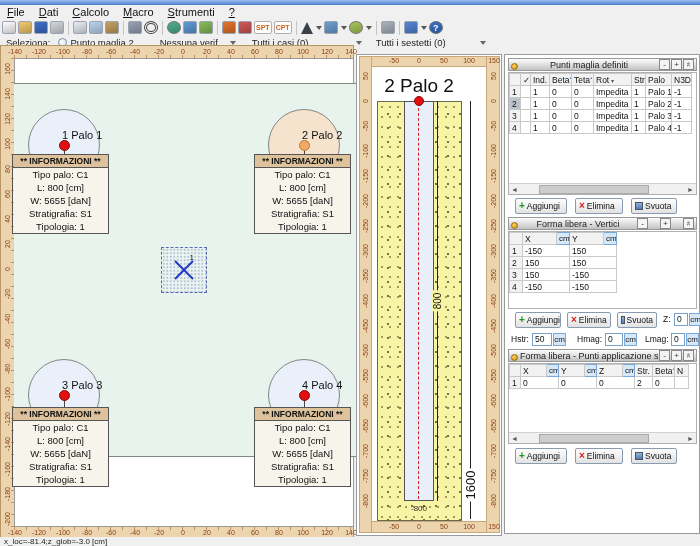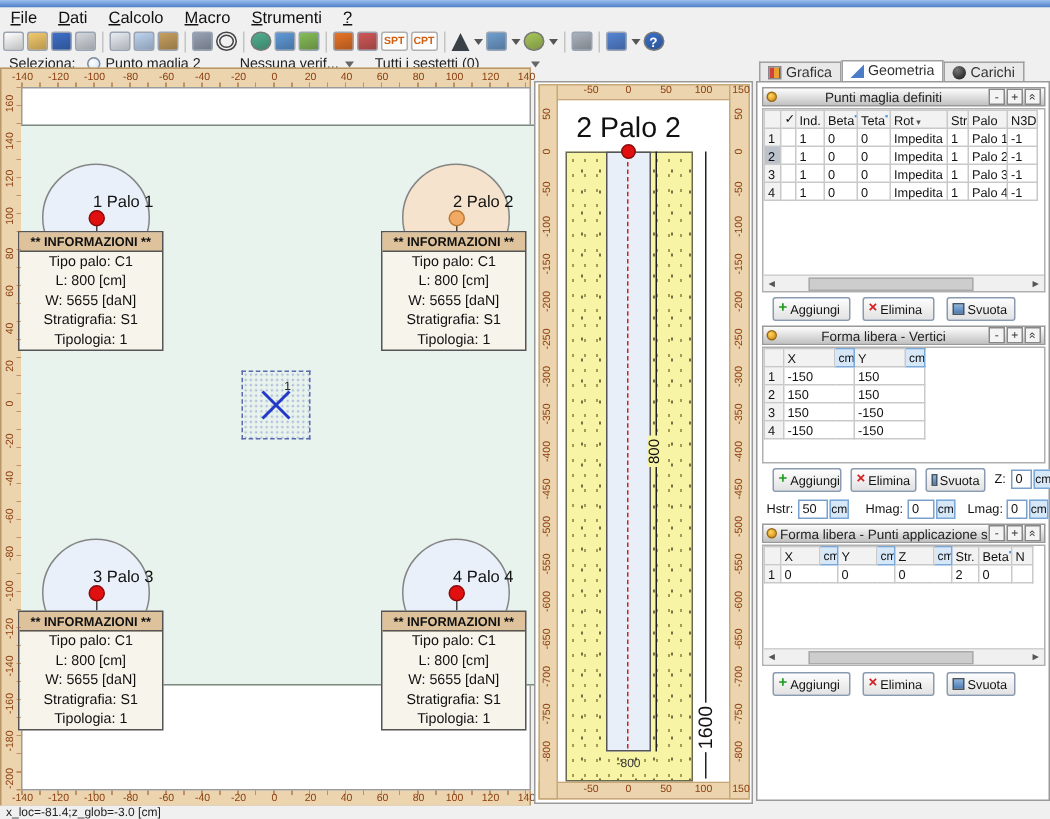--- a/index.html
+++ b/index.html
@@ -89,21 +89,21 @@
   .dimline { position:absolute; width:1px; background:#222; }
   .dimlabel { position:absolute; transform:translate(-50%,-50%) rotate(-90deg);
               font-size:10px; color:#111; background:#f8f4a6; padding:0 2px; white-space:nowrap; }
   .dimlabel.big { font-size:13px; background:#fff; }
   .section-title { position:absolute; transform:translateX(-50%); font-size:19px; color:#111; white-space:nowrap; }
   .tip-label { position:absolute; transform:translateX(-50%); font-size:8px; color:#333; }
 
   
   .sidebody,.secbody { position:absolute; background:#fff; border:1px solid #9a9a9a; }
   .phead { position:absolute; height:13px; background:linear-gradient(#fdfdfd,#c2c2c2);
-           border:1px solid #999; display:flex; align-items:center; font-size:9px; color:#222; padding:0 2px; }
+           border:1px solid #999; display:flex; align-items:flex-end; font-size:9px; color:#222; padding:0 2px; }
   .phead .ptitle { flex:1; text-align:center; overflow:hidden; white-space:nowrap; }
   .phead .ptitle.left { text-align:left; }
   .pbtn { width:11px; height:11px; border:1px solid #888; background:#f4f4f4;
           font-size:8px; line-height:9px; text-align:center; margin-left:1px; color:#333; }
   .pin-icon { width:7px; height:7px; border-radius:50%;
               background:radial-gradient(circle at 35% 35%,#ffd85a,#d08418); border:1px solid #9a6a10; margin-right:2px; }
   .gridbox { position:absolute; background:#fff; border:1px solid #b0b0b0; overflow:hidden; }
   table { border-collapse:collapse; table-layout:fixed; font-size:8.5px; }
   th,td { border:1px solid #c9c9c9; height:12px; padding:0 2px; overflow:hidden;
           white-space:nowrap; text-align:left; font-weight:normal; }
@@ -183,20 +183,24 @@
       <span class="g" style="color: rgb(255, 255, 255);">?</span>
     </div>
   </div>
 
 <div class="filter-bar">
   <span style="margin-left:6px">Seleziona:</span>
   <span class="radio"></span>
   <span>Punto maglia 2</span>
   <div class="combo" style="margin-left:22px">
     <span>Nessuna verif...</span>
+      <span class="arr"></span>
+  </div>
+  <div class="combo" style="margin-left:8px;width:118px;justify-content:space-between">
+    <span>Tutti i casi (0)</span>
       <span class="arr"></span>
   </div>
   <div class="combo" style="margin-left:6px;width:118px;justify-content:space-between">
     <span>Tutti i sestetti (0)</span>
       <span class="arr"></span>
   </div>
 </div>
 
 <div class="panelframe" id="plan-panel" style="left:0;top:45px;width:354px;height:493px">
   <div class="plotarea" id="plan-plot" style="left:13px;top:12px;width:340px;height:469px">
@@ -371,34 +375,20 @@
       <div style="left: 57px; top: 41px; width: 10px; height: 10px; position: absolute; border-radius: 50%; background: rgb(224, 16, 16); border: 1px solid rgb(138, 10, 10);"></div>
       <div class="dimline" style="left: 80px; top: 46px; height: 400px;"></div>
       <div class="dimlabel" style="left: 80px; top: 246px;">800</div>
       <div class="dimline" style="left: 113px; top: 46px; height: 418px;"></div>
       <div class="dimlabel big" style="left: 113px; top: 430px;">1600</div>
       <div class="tip-label" style="left: 62px; top: 449px;">-800</div>
     </div>
 </div>
 
 <div id="side-panel" style="position:absolute;left:504px;top:40px;width:196px;height:496px">
-  <div class="tabrow" id="side-tabs" style="left:2px;top:0">
-      <div class="tab">
-        <span class="tico chart-icon"></span>
-        <span>Grafica</span>
-      </div>
-      <div class="tab active">
-        <span class="tico geometry-icon"></span>
-        <span>Geometria</span>
-      </div>
-      <div class="tab">
-        <span class="tico loads-icon"></span>
-        <span>Carichi</span>
-      </div>
-    </div>
   <div class="sidebody" id="side-body" style="left:0;top:14px;width:196px;height:480px">
       <div class="phead" style="left: 3px; top: 3px; width: 189px;">
         <span class="pin-icon"></span>
         <span class="ptitle">Punti maglia definiti</span>
         <span class="pbtn">-</span>
         <span class="pbtn">+</span>
         <span class="pbtn" style="transform: rotate(90deg);">«</span>
       </div>
       <div class="gridbox" style="left: 3px; top: 17px; width: 189px; height: 123px;">
         <table style="width: 182px;">
@@ -484,21 +474,21 @@
         <span>Aggiungi</span>
       </div>
       <div class="btn" style="left: 70px; top: 143px; width: 48px;">
         <span class="bicon del">×</span>
         <span>Elimina</span>
       </div>
       <div class="btn" style="left: 126px; top: 143px; width: 46px;">
         <span class="bicon empty"></span>
         <span>Svuota</span>
       </div>
-      <div class="phead" style="left: 3px; top: 162px; width: 189px;">
+      <div class="phead" style="left: 3px; top: 162px; width: 189px; gap: 11px;">
         <span class="pin-icon"></span>
         <span class="ptitle">Forma libera - Vertici</span>
         <span class="pbtn">-</span>
         <span class="pbtn">+</span>
         <span class="pbtn" style="transform: rotate(90deg);">«</span>
       </div>
       <div class="gridbox" style="left: 3px; top: 176px; width: 189px; height: 78px;">
         <table style="width: 107px;">
           <colgroup>
             <col style="width: 13px;">

